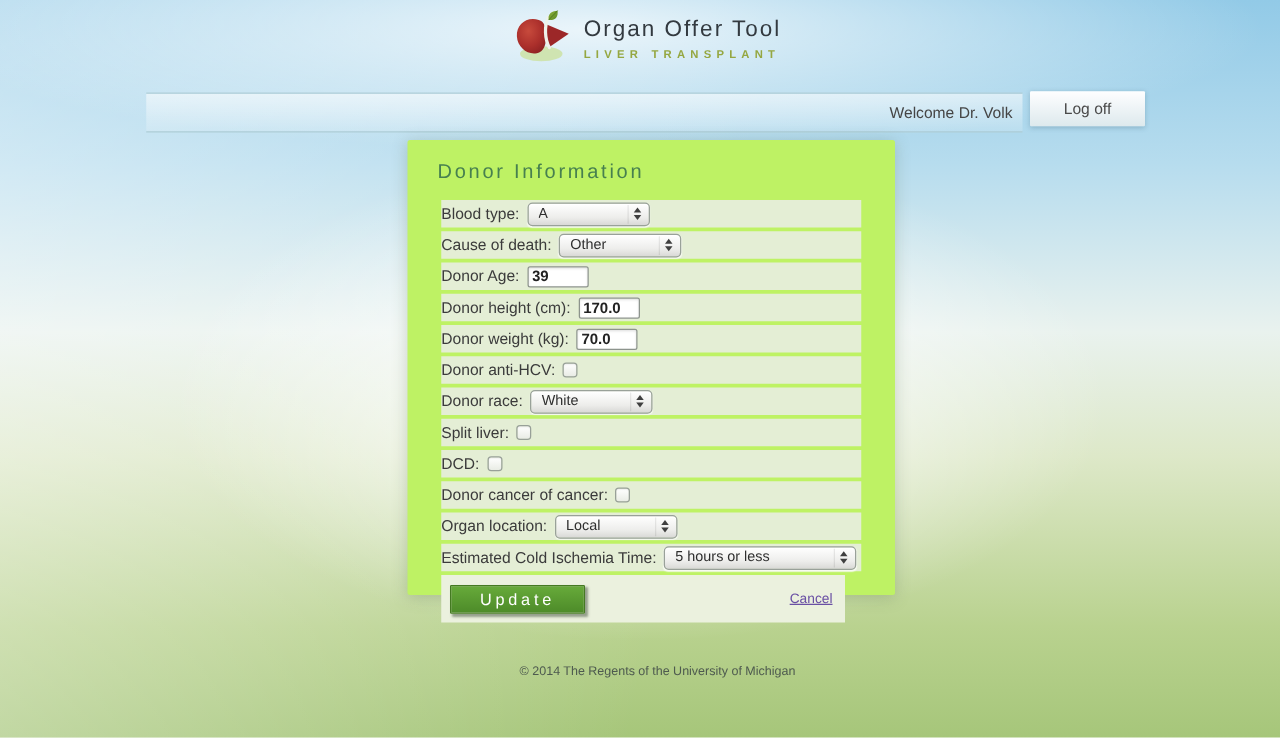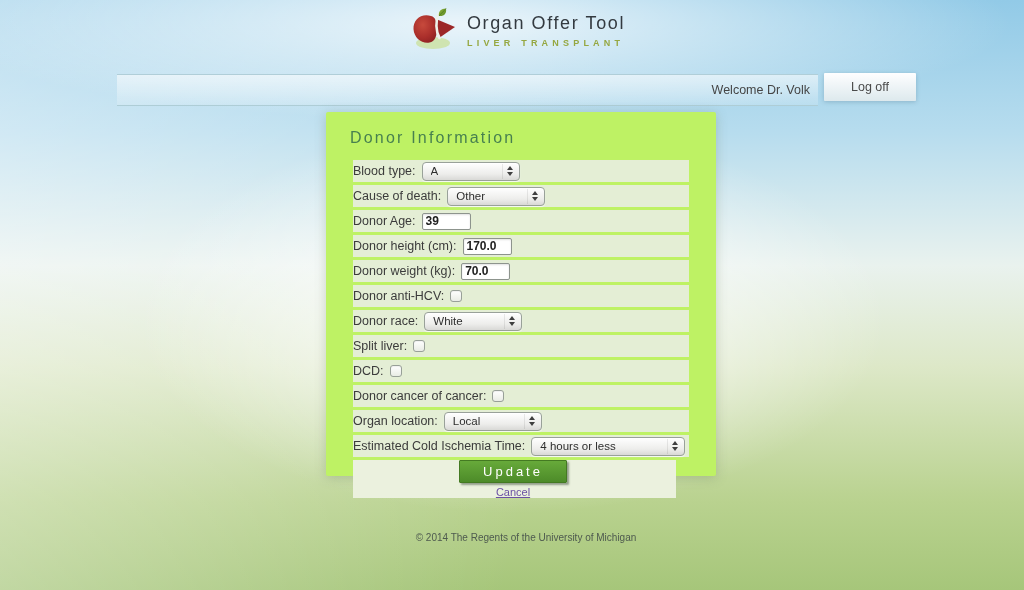--- a/index.html
+++ b/index.html
@@ -88,21 +88,20 @@
     background:linear-gradient(#ffffff, #e9ece5);
     box-shadow:inset 0 1px 1px rgba(0,0,0,0.06);
     cursor:pointer; margin-right:1px;
   }
 
   
   .button-row {
     margin:3px 40px 0 27px; height:38px; background:#ebf1de;
     display:flex; align-items:center; justify-content:space-between;
     padding:0 10px 0 7px;
-    flex-direction:column;
   }
   .update-btn {
     width:108px; height:23px;
     background:linear-gradient(#67aa3a, #4d8b29);
     border:1px solid #447a22; border-radius:1px;
     color:#fff; font-size:13px; letter-spacing:3px;
     display:flex; align-items:center; justify-content:center;
     box-shadow:2px 2px 2px rgba(60,75,55,0.5);
     cursor:pointer;
   }
@@ -232,21 +231,21 @@
         <span class="select-arrows">
             <i class="tri-up"></i>
             <i class="tri-down"></i>
           </span>
       </span>
     </div>
 
     <div class="form-row">
       <label class="row-label">Estimated Cold Ischemia Time:</label>
       <span class="select wide">
-        <span class="select-value">4 hours or less</span>
+        <span class="select-value">5 hours or less</span>
         <span class="select-arrows">
             <i class="tri-up"></i>
             <i class="tri-down"></i>
           </span>
       </span>
     </div>
 
   </div>
 
   <div class="button-row">

